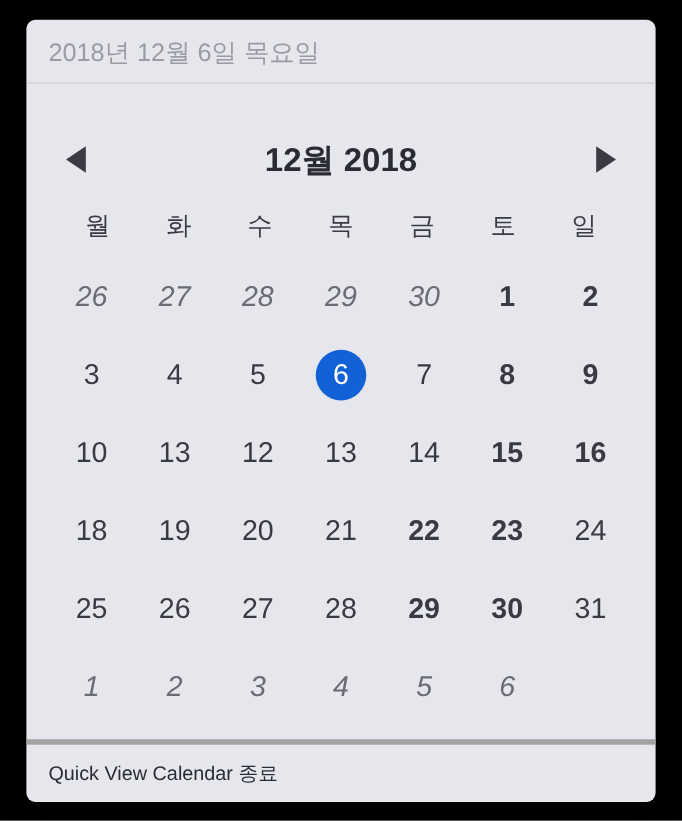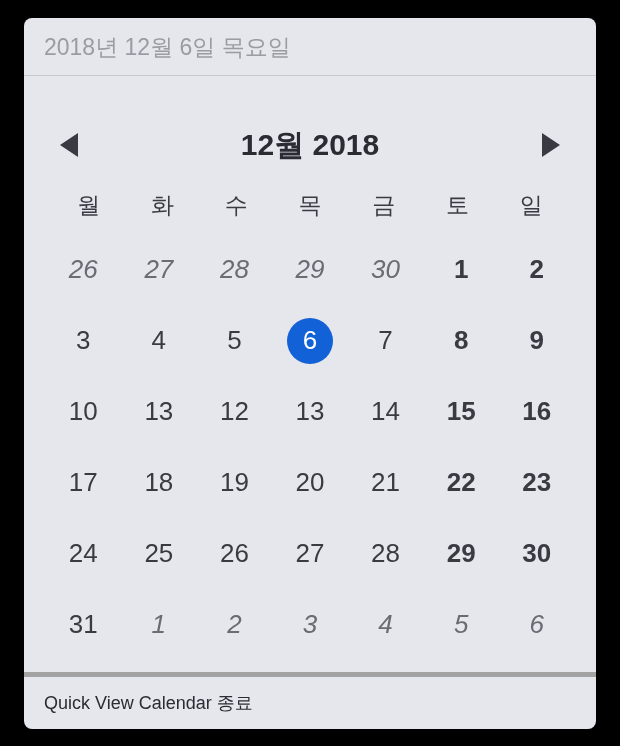--- a/index.html
+++ b/index.html
@@ -227,23 +227,20 @@
         <div class="day current-month">
           <span>14</span>
         </div>
         <div class="day current-month weekend">
           <span>15</span>
         </div>
         <div class="day current-month weekend">
           <span>16</span>
         </div>
         <div class="day current-month">
-          <span>17</span>
-        </div>
-        <div class="day current-month">
           <span>18</span>
         </div>
         <div class="day current-month">
           <span>19</span>
         </div>
         <div class="day current-month">
           <span>20</span>
         </div>
         <div class="day current-month">
           <span>21</span>

